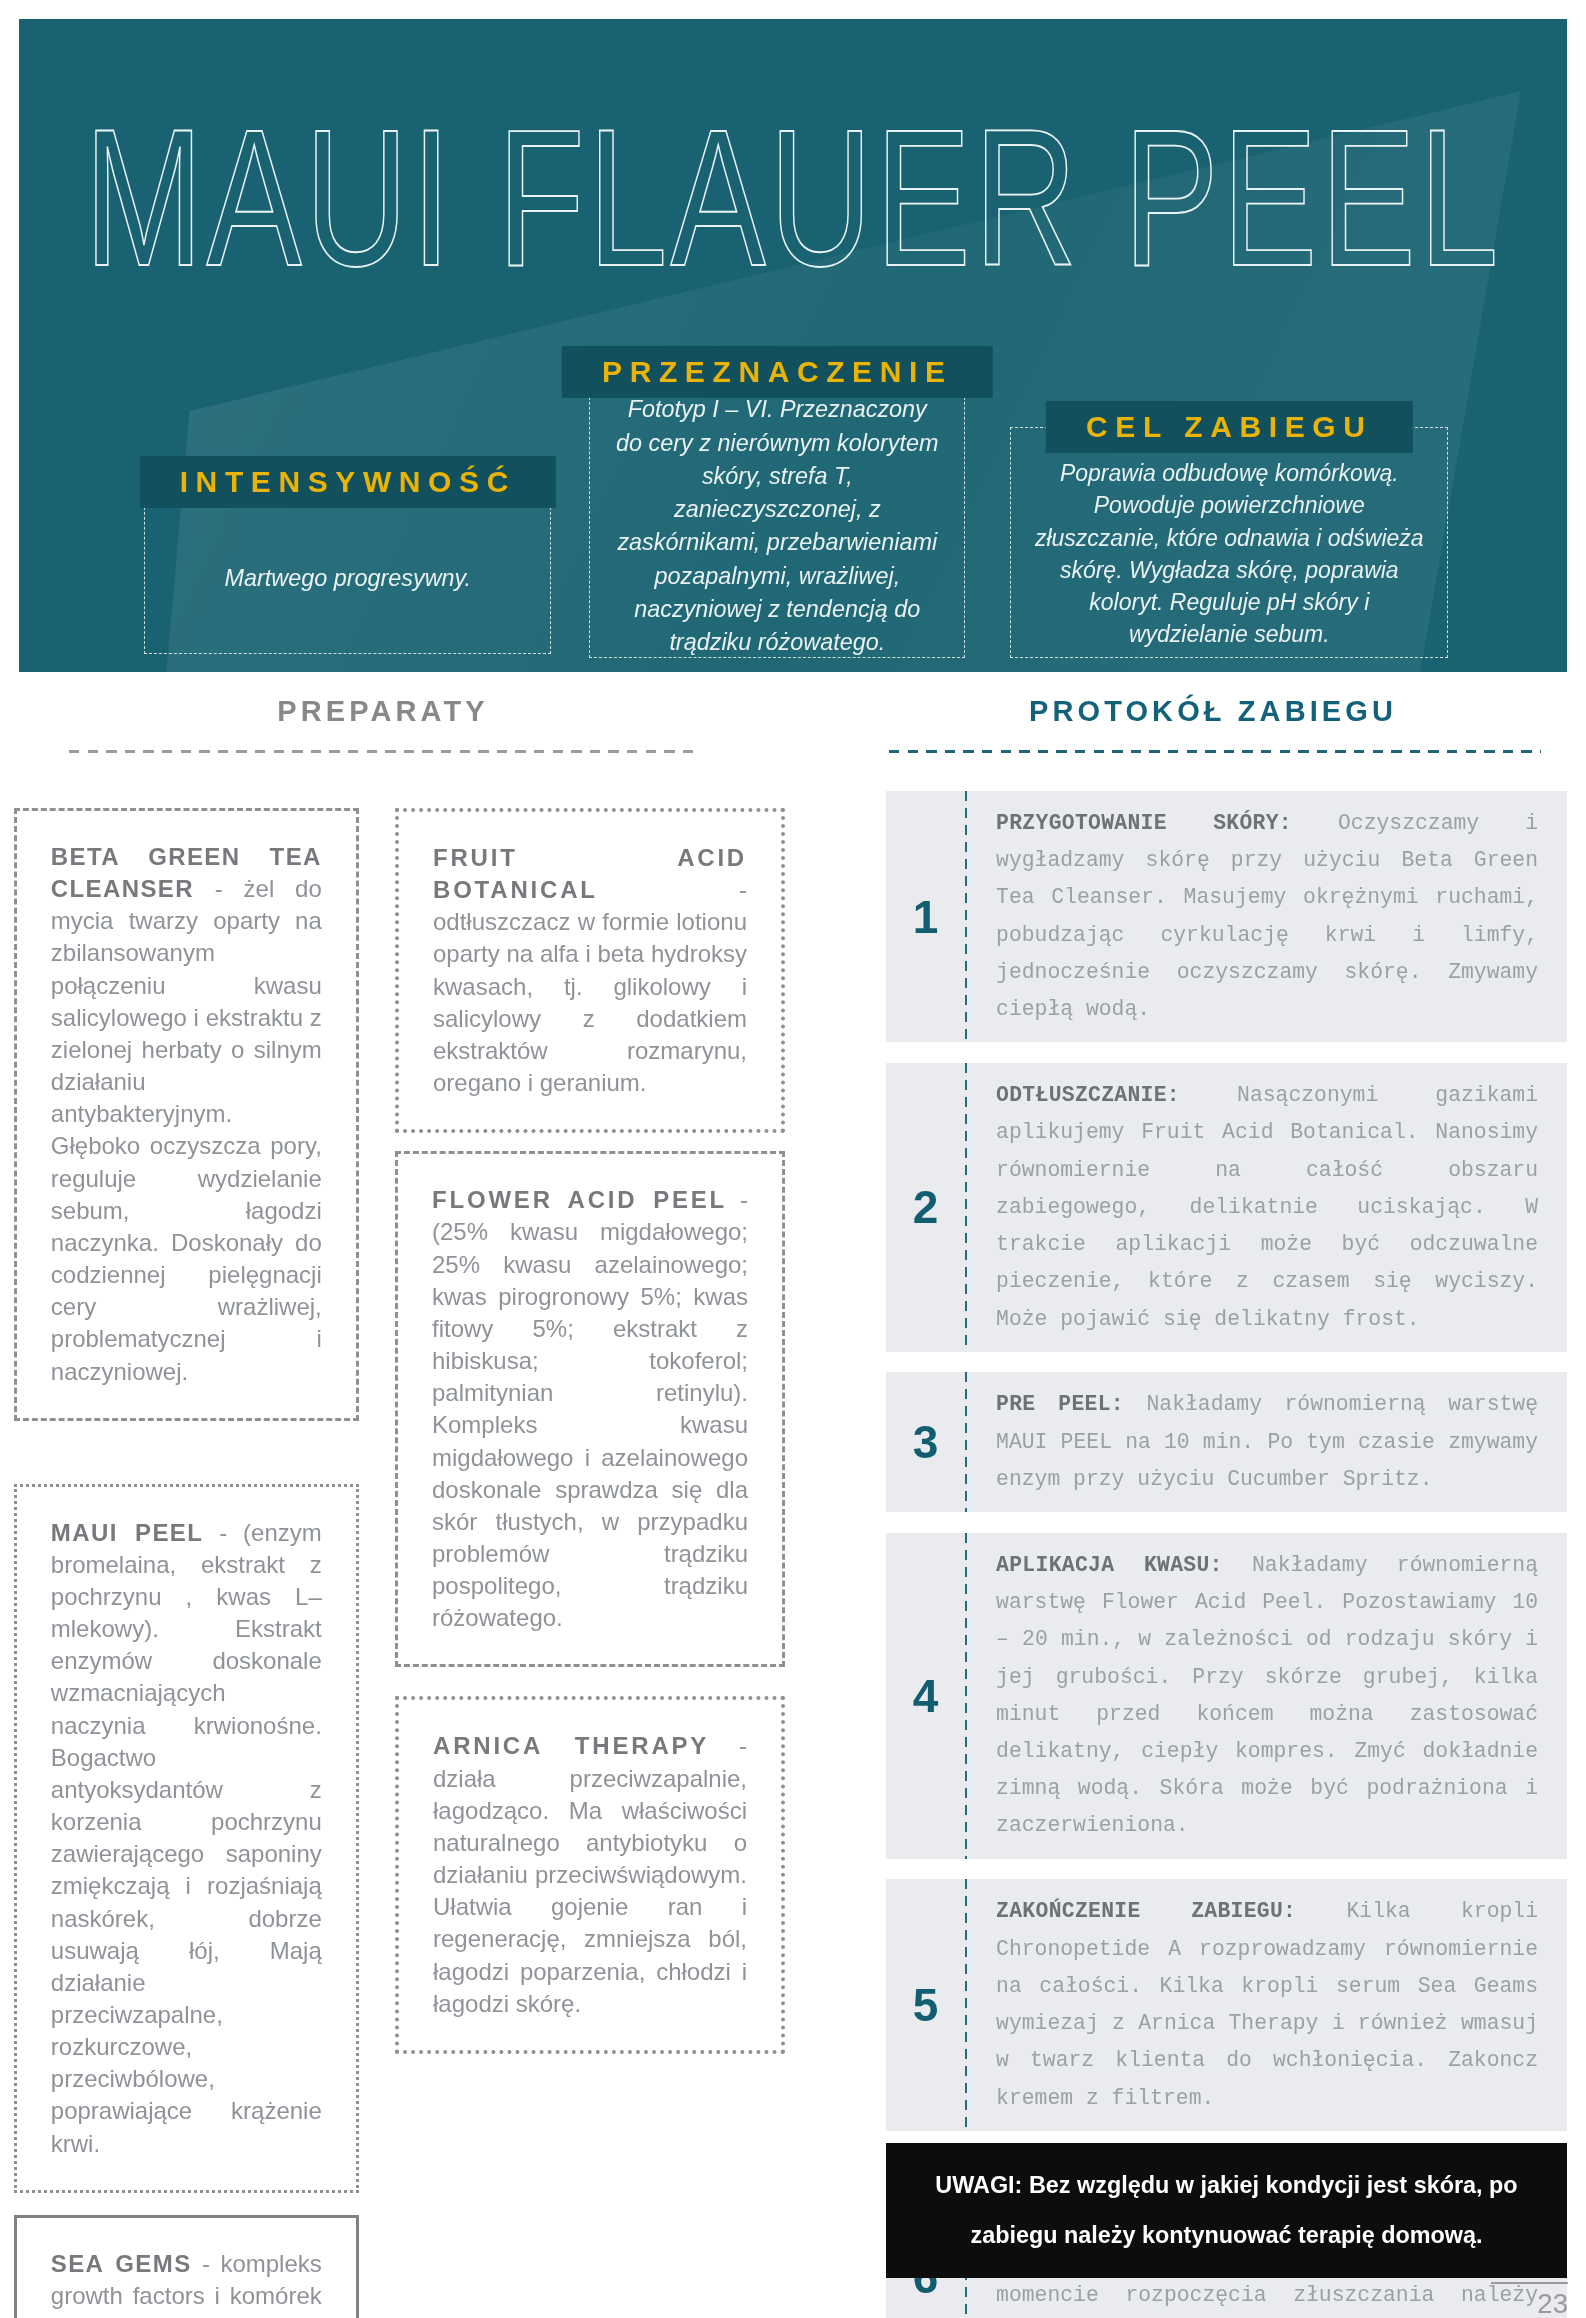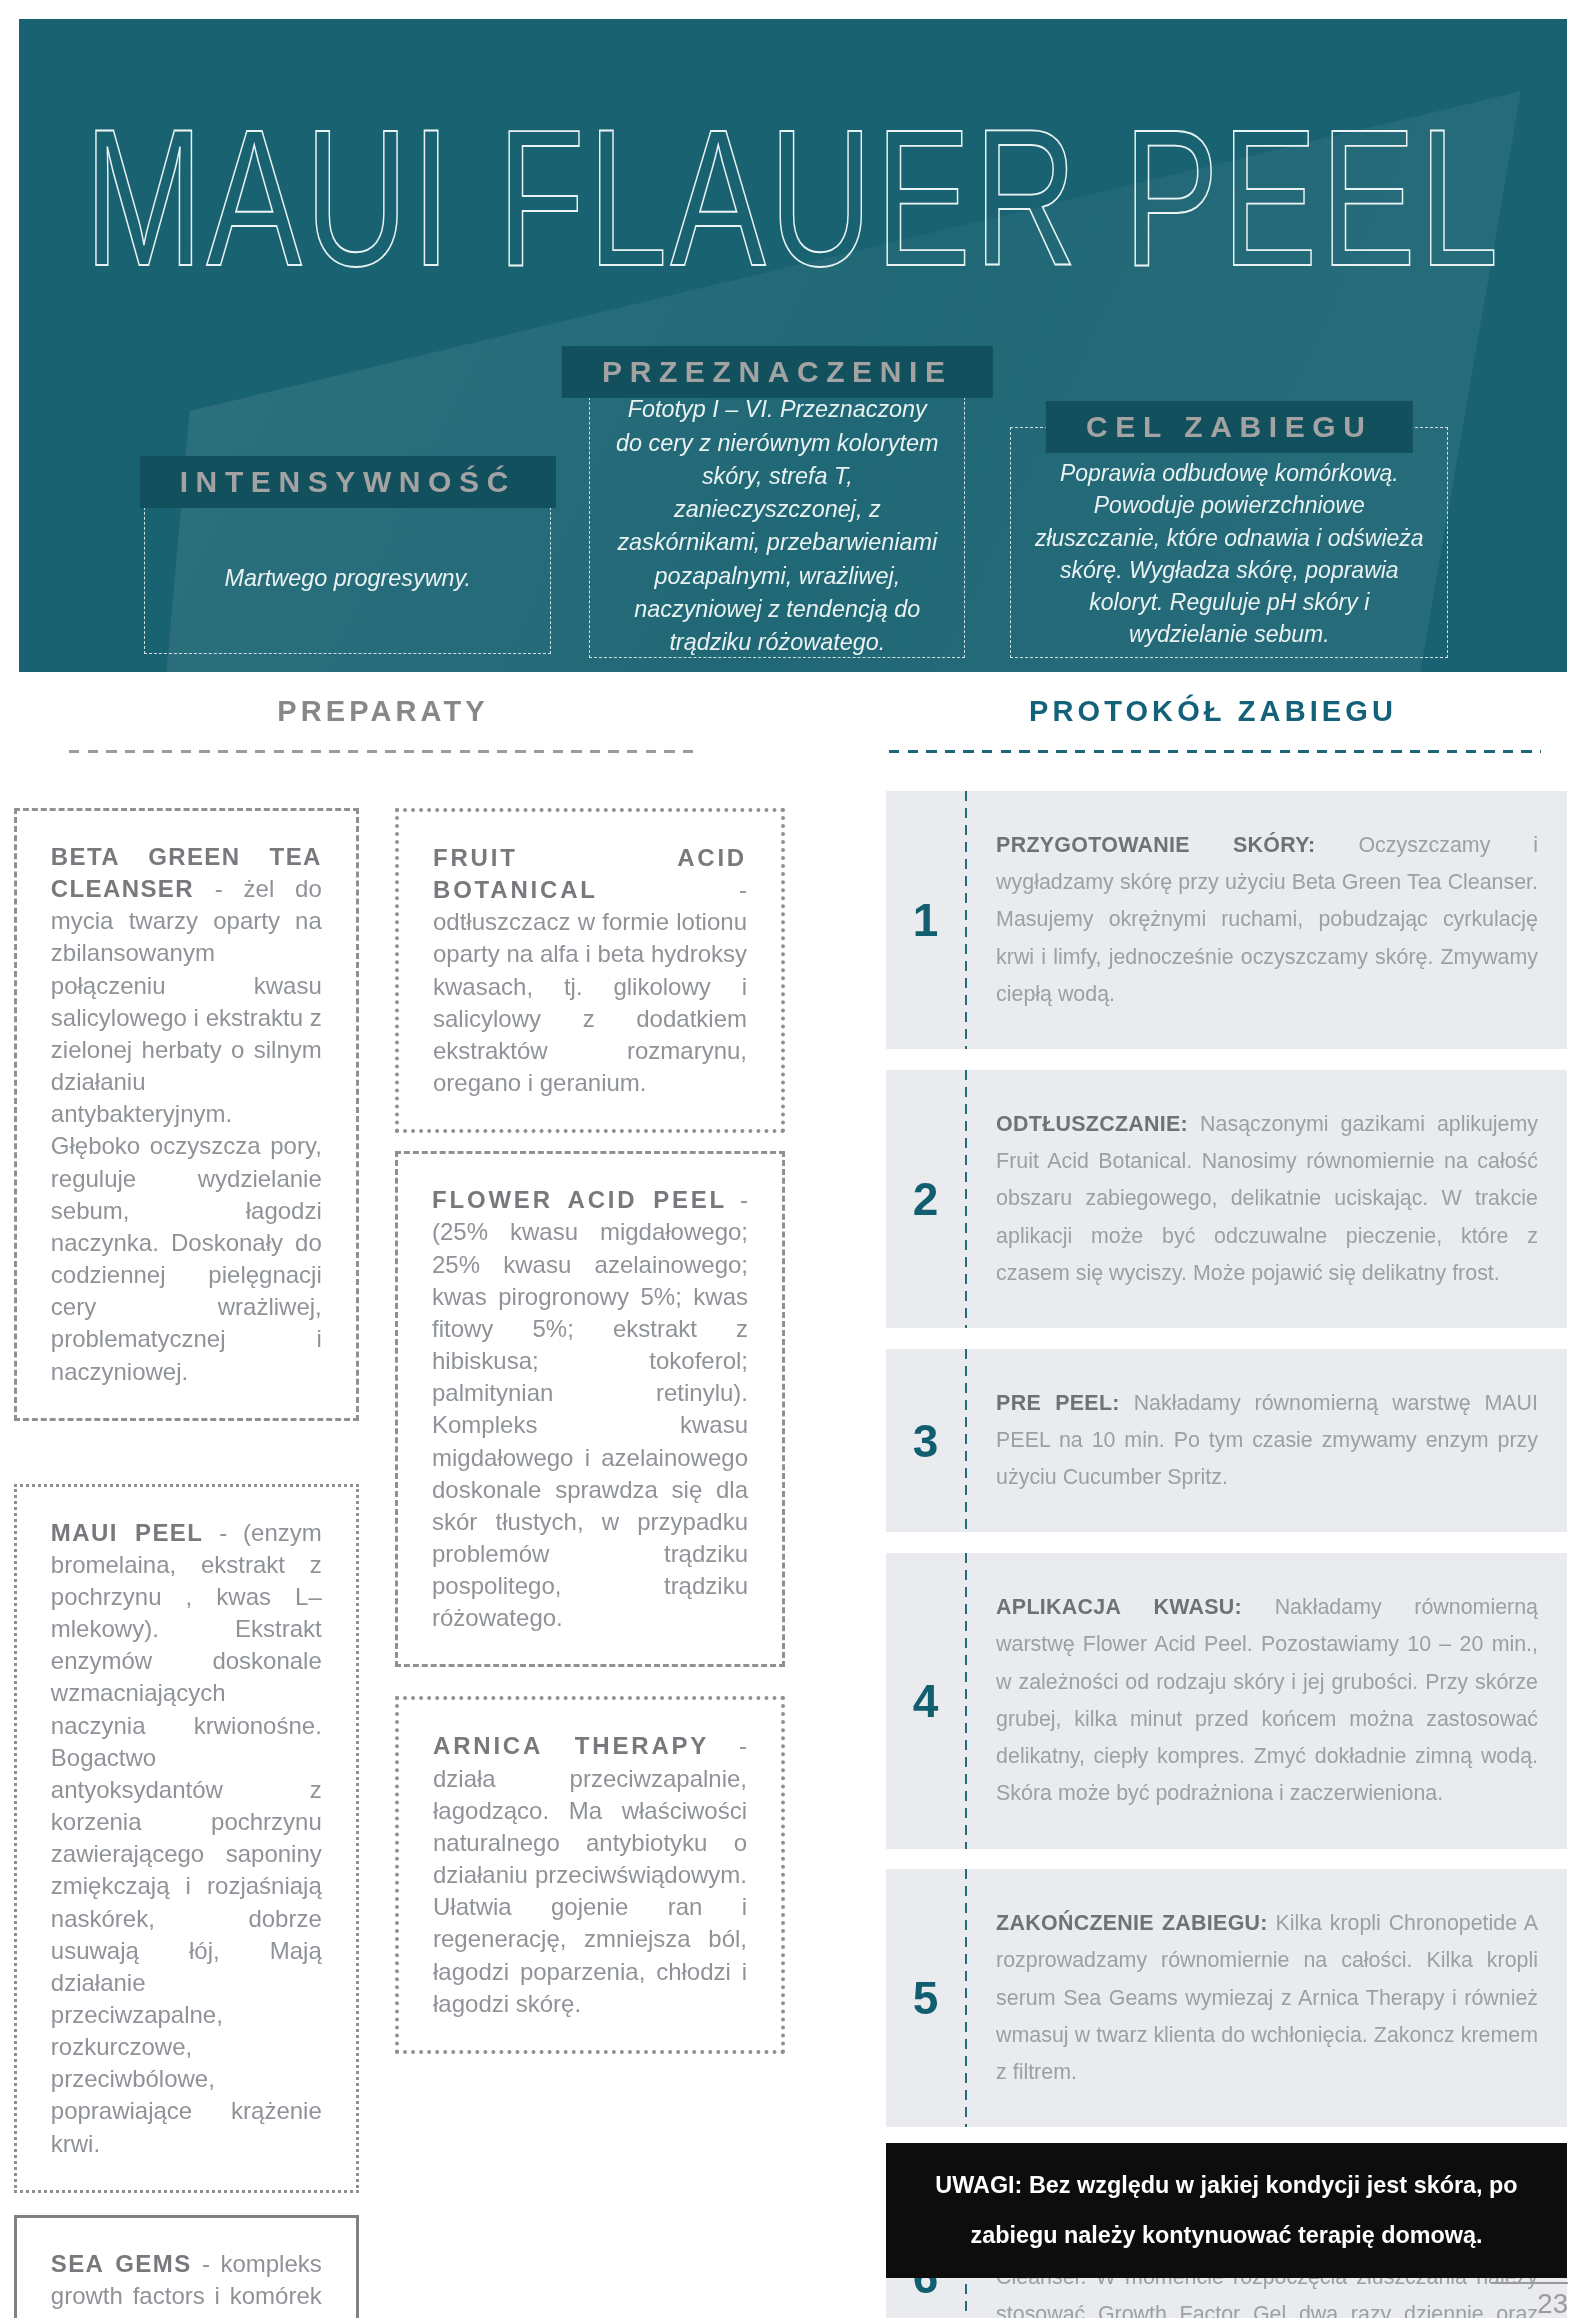--- a/index.html
+++ b/index.html
@@ -29,21 +29,21 @@
   }
   @supports not (-webkit-text-stroke: 1px #fff) {
     .banner-title { color:#e9f2f2; }
   }
   .banner-box {
     position:absolute; border:1.4px dashed rgba(238,246,246,0.85);
     display:flex; align-items:center; justify-content:center;
   }
   .banner-box-label {
     position:absolute; top:0; left:50%; transform:translate(-50%,-52%);
-    background:#12505e; color:#a3a3a3; font-weight:700;
+    background:#12505e; color:#eab308; font-weight:700;
     font-size:30px; letter-spacing:7.6px; white-space:nowrap;
     padding:11px 40px; line-height:1;
   }
   .banner-box-body {
     color:#e9f2f1; font-style:italic; font-weight:300; text-align:center;
     font-size:23.4px; line-height:1.44; padding:40px 23.4px 18px 23.4px; width:100%;
   }
   .banner-box.intens  { left:125px;  top:463px; width:407px; height:172px;justify-content:flex-end; }
   .banner-box.przezn  { left:570px;  top:353px; width:376px; height:286px; }
   .banner-box.cel     { left:991px; top:408px; width:438px; height:231px; }
@@ -92,22 +92,22 @@
   .step { display:flex; background:#e9ebee; margin-bottom:20.7px; align-items:stretch; }
   .step-number {
     flex:0 0 79px; display:flex; align-items:center; justify-content:center;
     font-size:46px; font-weight:700; color:#115e70;
   }
   .step-divider {
     flex:0 0 2.1px;
     background:repeating-linear-gradient(180deg,#236b7d 0 9.7px, transparent 9.7px 17px);
   }
   .step-content {
-    flex:1; padding:36px 29px; font-size:21.4px; line-height:1.74;
-    color:#9aa0a6; text-align:justify;
+    flex:1; padding:14px 29px; font-size:21.4px; line-height:1.74;
+    color:#9aa0a6; text-align:justify;font-family:Liberation Mono, monospace;
   }
   .step-title { font-weight:700; color:#6e7175; letter-spacing:0.3px; }
   .protocol-endline {
     margin-top:26px; height:2.8px;
     background:repeating-linear-gradient(90deg,#1d6678 0 10.3px, transparent 10.3px 18.6px);
   }
   .protocol-note {
     margin-top:29px; text-align:center; font-size:26px; font-weight:700;
     color:#155e72; letter-spacing:0.7px;
   }

